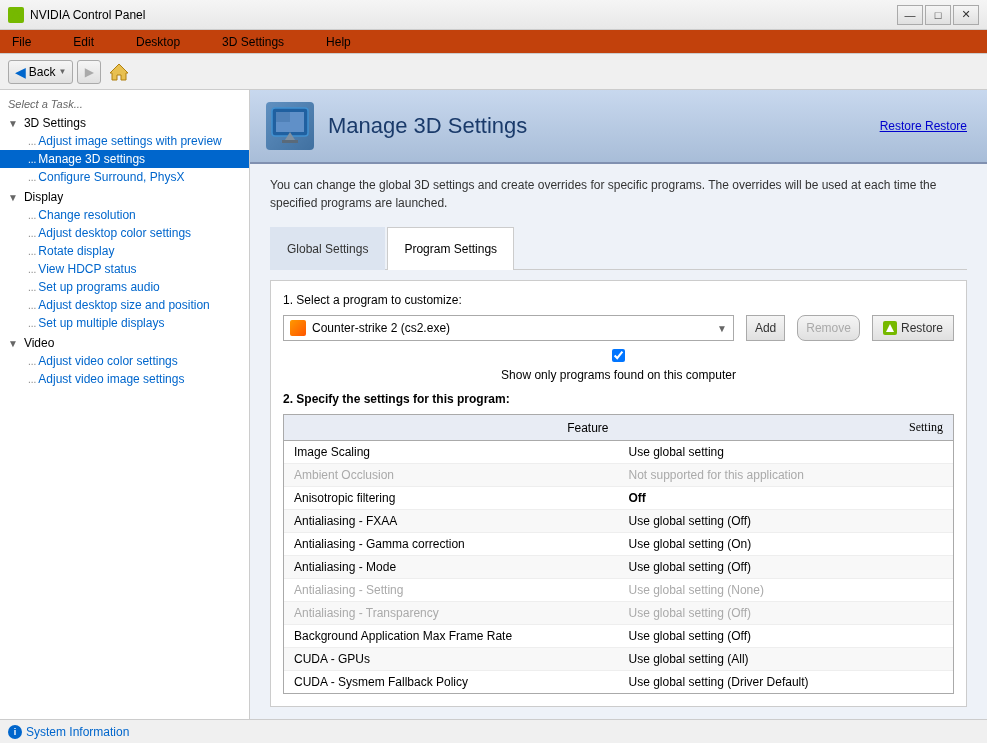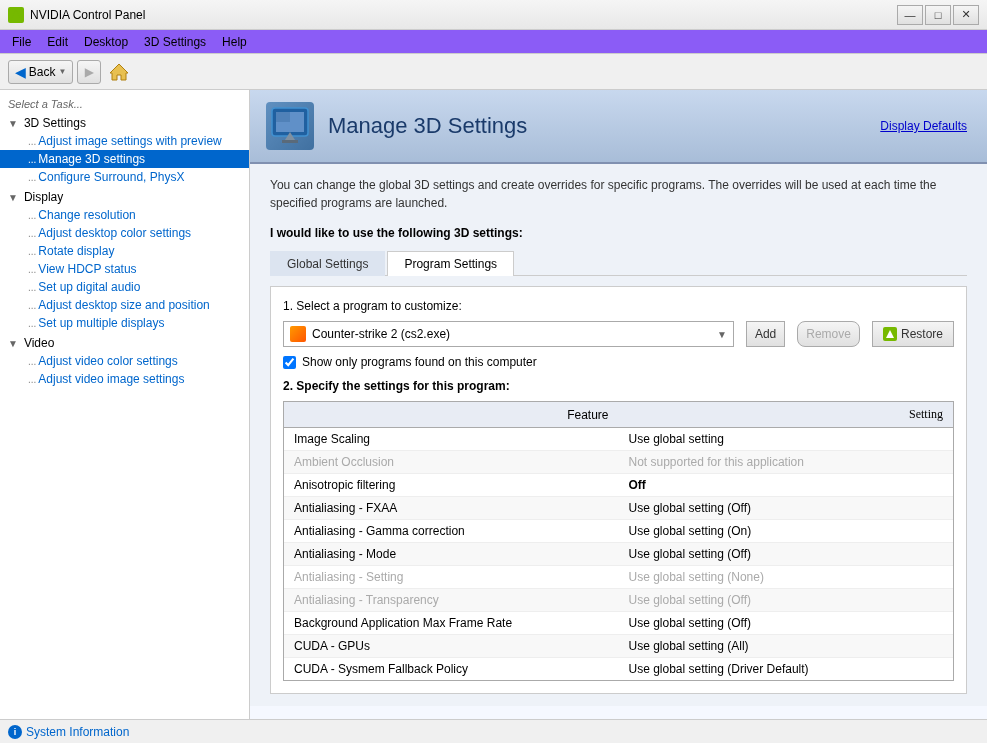--- a/index.html
+++ b/index.html
@@ -19,26 +19,27 @@
     .title-bar-icon { width: 16px; height: 16px; background: #76b900; border-radius: 2px; display: flex; align-items: center; justify-content: center; }
     .title-bar-text { font-size: 12px; font-weight: normal; color: #000; }
     .title-bar-buttons { display: flex; gap: 2px; }
     .title-bar-btn {
       width: 26px; height: 20px; border: 1px solid #aaa; background: linear-gradient(to bottom, #f5f5f5, #e0e0e0);
       cursor: pointer; display: flex; align-items: center; justify-content: center; font-size: 11px; color: #333;
     }
 
     
     .menu-bar {
-      background: #8b5cf6;
+      background: #c2410c;
       border-bottom: 1px solid #ccc;
       height: 24px;
       display: flex;
       align-items: center;
       padding: 0 4px;
+      gap: 26px;
     }
     .menu-item {
       padding: 2px 8px;
       cursor: pointer;
       font-size: 12px;
       color: #000;
       height: 100%;
       display: flex;
       align-items: center;
     }
@@ -163,21 +164,21 @@
     }
 
     .content-body { padding: 12px 20px; background: #eef2f8; }
     .description-text { font-size: 12px; color: #333; margin-bottom: 14px; line-height: 1.5; }
 
     .settings-label { font-weight: bold; font-size: 12px; color: #000; margin-bottom: 10px; }
 
     
     .tabs { display: flex; border-bottom: 1px solid #ccc; margin-bottom: 10px; }
     .tab {
-      padding: 5px 16px;
+      padding: 14px 16px;
       cursor: pointer;
       font-size: 12px;
       border: 1px solid transparent;
       border-bottom: none;
       background: #dce4f0;
       color: #333;
       margin-right: 2px;
       position: relative;
       top: 1px;
     }
@@ -227,21 +228,21 @@
       padding: 0 10px;
       border: 1px solid #aaa;
       background: linear-gradient(to bottom, #f5f5f5, #e0e0e0);
       cursor: pointer;
       font-size: 12px;
       color: #333;
       display: flex; align-items: center; gap: 4px;
     }
     .restore-btn-icon { width: 14px; height: 14px; background: #76b900; border-radius: 2px; display: flex; align-items: center; justify-content: center; }
 
-    .checkbox-row { display: flex; align-items: center; gap: 6px; margin-bottom: 10px; font-size: 12px; }
+    .checkbox-row { display: flex; align-items: center; gap: 6px; margin-bottom: 10px; font-size: 12px; flex-direction: column; }
     .checkbox-row input { width: 13px; height: 13px; cursor: pointer; }
 
     .specify-label { font-size: 12px; color: #000; margin-bottom: 8px; font-weight: bold; }
 
     
     .settings-table-container {
       border: 1px solid #aaa;
       height: 280px;
       overflow-y: auto;
       position: relative;
@@ -374,21 +375,21 @@
       <div class="tree-child">
         <span class="tree-prefix">...</span>
         <span>Rotate display</span>
       </div>
       <div class="tree-child">
         <span class="tree-prefix">...</span>
         <span>View HDCP status</span>
       </div>
       <div class="tree-child">
         <span class="tree-prefix">...</span>
-        <span>Set up digital audio</span>
+        <span>Set up programs audio</span>
       </div>
       <div class="tree-child">
         <span class="tree-prefix">...</span>
         <span>Adjust desktop size and position</span>
       </div>
       <div class="tree-child">
         <span class="tree-prefix">...</span>
         <span>Set up multiple displays</span>
       </div>
     </div>
@@ -418,28 +419,27 @@
           <rect x="8" y="8" width="28" height="20" fill="#6090c8"></rect>
           <rect x="8" y="8" width="14" height="10" fill="#4a7ab0" opacity="0.7"></rect>
           <polygon points="22,28 17,36 27,36" fill="#8090a0"></polygon>
           <rect x="14" y="36" width="16" height="3" fill="#5a6a7a"></rect>
         </svg>
       </div>
       <div>
         <h1 class="header-title">Manage 3D Settings</h1>
       </div>
       <div class="restore-defaults-btn-area">
-        <button class="restore-defaults-btn">Display Defaults</button>
+        <button class="restore-defaults-btn">Restore Restore</button>
       </div>
     </div>
 
     <div class="content-body">
       <p class="description-text">You can change the global 3D settings and create overrides for specific programs. The overrides will be used at each time the specified programs are launched.</p>
 
-      <div class="settings-label">I would like to use the following 3D settings:</div>
 
       <div class="tabs">
         <div class="tab">Global Settings</div>
         <div class="tab active">Program Settings</div>
       </div>
 
       <div class="settings-panel">
 
         <div class="select-program-label">1. Select a program to customize:</div>
 

